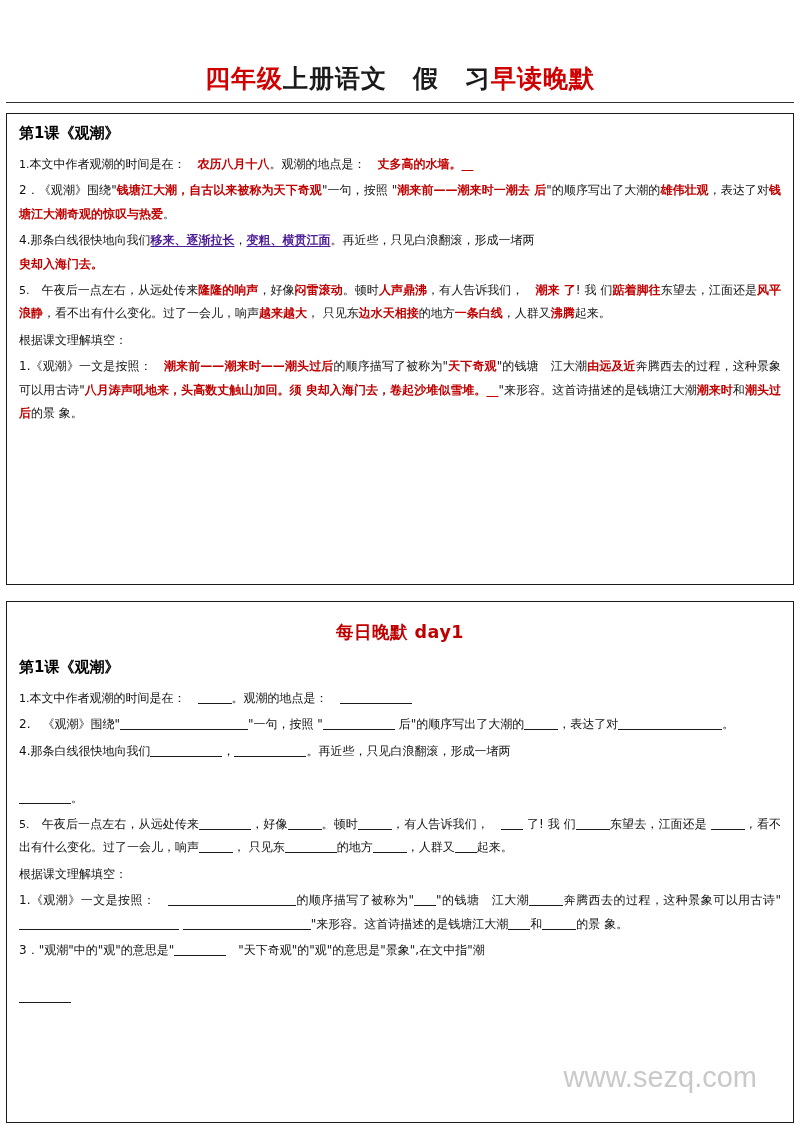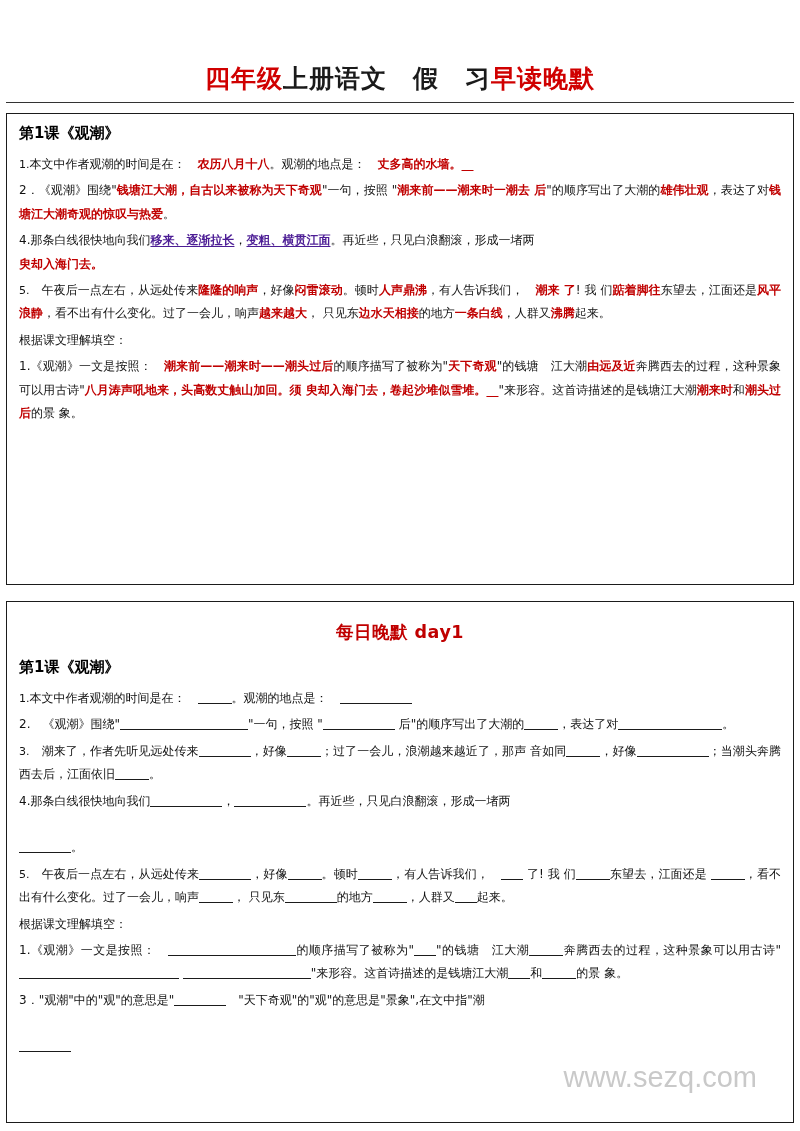--- a/index.html
+++ b/index.html
@@ -165,21 +165,20 @@
     <div class="section-title">
       <span>每日晚默 day1</span>
     </div>
 
     <div class="lesson-head">第1课《观潮》</div>
 
     <p class="q"><span class="num-sm">1.</span><span>本文中作者观潮的时间是在：</span>　<span class="bl bl-s"></span><span>。观潮的地点是：</span>　<span class="bl bl-l"></span></p>
 
     <p class="q"><span>2.</span>　<span>《观潮》围绕"</span><span class="bl bl-xxl"></span><span>"一句，按照 "</span><span class="bl bl-l"></span><span> 后"的顺序写出了大潮的</span><span class="bl bl-s"></span><span>，表达了对</span><span class="bl bl-xl"></span><span>。</span></p>
 
-    <p class="q"><span class="num-sm">3.</span>　<span>潮来了，作者先听见远处传来</span><span class="bl bl-m"></span><span>，好像</span><span class="bl bl-s"></span><span>；过了一会儿，浪潮越来越近了，那声 音如同</span><span class="bl bl-s"></span><span>，好像</span><span class="bl bl-l"></span><span>；当潮头奔腾西去后，江面依旧</span><span class="bl bl-s"></span><span>。</span></p>
 
     <p class="q"><span>4.</span><span>那条白线很快地向我们</span><span class="bl bl-l"></span><span>，</span><span class="bl bl-l"></span><span>。再近些，只见白浪翻滚，形成一堵两</span><br><br><span class="bl bl-m"></span><span>。</span></p>
 
     <p class="q"><span class="num-sm">5.</span>　<span>午夜后一点左右，从远处传来</span><span class="bl bl-m"></span><span>，好像</span><span class="bl bl-s"></span><span>。顿时</span><span class="bl bl-s"></span><span>，有人告诉我们，</span>　<span class="bl bl-xs"></span><span> 了! 我 们</span><span class="bl bl-s"></span><span>东望去，江面还是 </span><span class="bl bl-s"></span><span>，看不出有什么变化。过了一会儿，响声</span><span class="bl bl-s"></span><span>， 只见东</span><span class="bl bl-m"></span><span>的地方</span><span class="bl bl-s"></span><span>，人群又</span><span class="bl bl-xs"></span><span>起来。</span></p>
 
     <p class="q">根据课文理解填空：</p>
 
     <p class="q"><span>1.</span><span>《观潮》一文是按照：</span>　<span class="bl bl-xxl"></span><span>的顺序描写了被称为"</span><span class="bl bl-xs"></span><span>"的钱塘　江大潮</span><span class="bl bl-s"></span><span>奔腾西去的过程，这种景象可以用古诗"</span><span class="bl bl-w"></span> <span class="bl bl-xxl"></span><span>"来形容。这首诗描述的是钱塘江大潮</span><span class="bl bl-xs"></span><span>和</span><span class="bl bl-s"></span><span>的景 象。</span></p>
 
 

